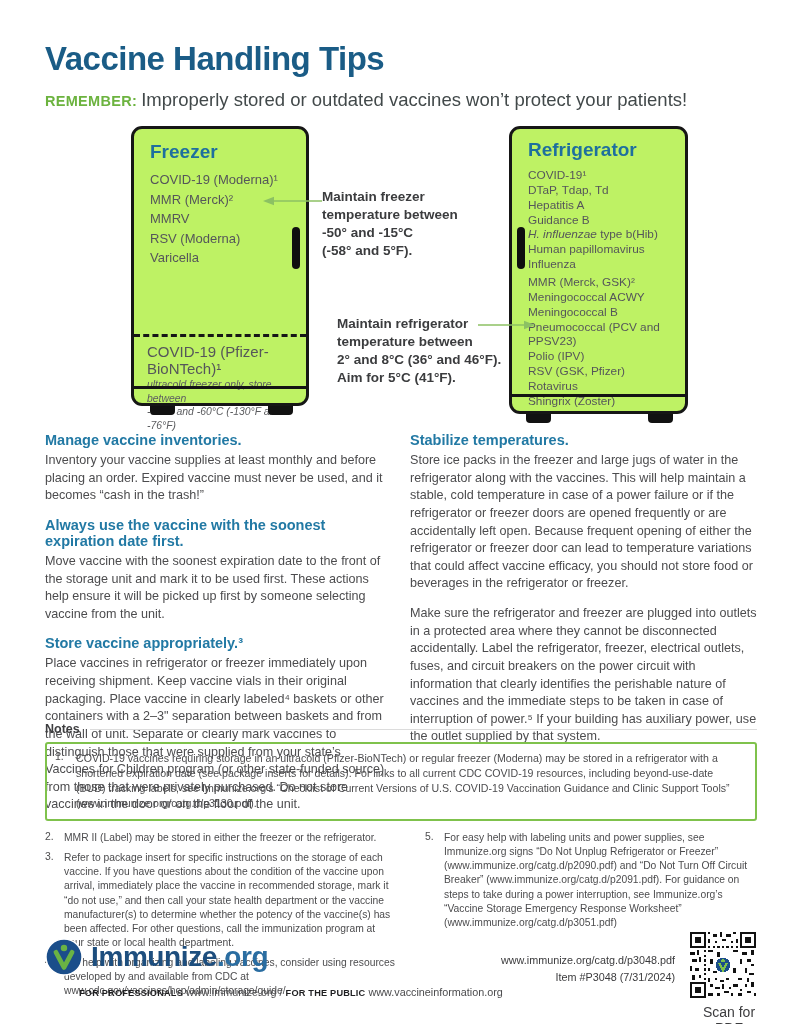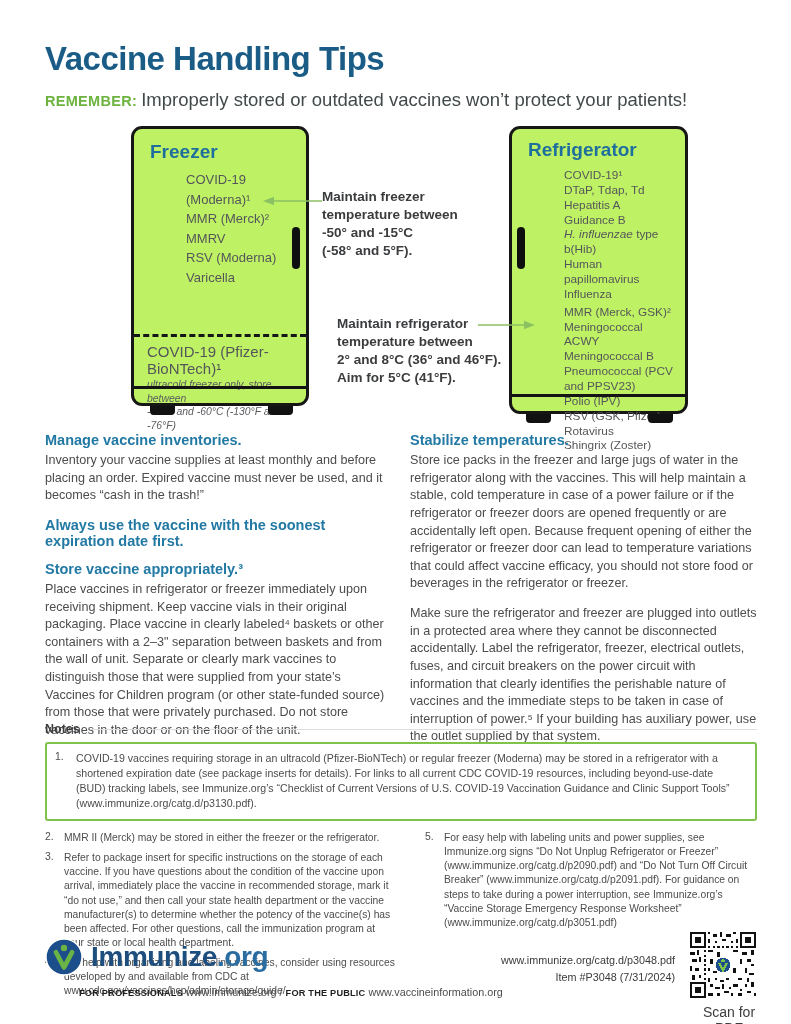--- a/index.html
+++ b/index.html
@@ -20,21 +20,21 @@
   .remember .lbl { font-size:14.5px; font-weight:700; color:#6cb33f; letter-spacing:0.3px; margin-right:4px; }
 
   
   .diagram { left:0; top:118px; width:791px; height:318px; }
   .appliance {
     position:absolute; background:#bef264; border:3px solid #161616; border-radius:11px;
   }
   .freezer { left:131px; top:8px; width:178px; height:280px; padding:12px 14px 0 16px; }
   .fridge  { left:509px; top:8px; width:179px; height:288px; padding:10px 10px 16px 16px; }
   .appl-title { font-size:19px; font-weight:700; color:#1e6f9e; margin-bottom:7px; }
-  .appl-list { list-style:none;margin-left:36px; }
+  .appl-list { list-style:none; }
   .freezer .appl-list li { font-size:13px; line-height:1.5; color:#55565a; }
   .fridge  .appl-list li { font-size:11.8px; line-height:1.26; color:#55565a; }
   .fridge  .appl-list li:nth-child(8) { margin-top:3px; }
   .it { font-style:italic; }
   .handle { position:absolute; width:8px; height:42px; background:#0f0f0f; border-radius:6px; }
   .handle.right { right:6px; top:98px; }
   .handle.left  { left:5px;  top:98px; }
   .freezer-lower {
     position:absolute; left:0; right:0; top:205px;
     border-top:3px dashed #161616; padding:6px 10px 0 13px;
@@ -162,20 +162,21 @@
   </div>
 
   <div class="abs columns">
     <div class="col">
       <div class="section">
         <div class="sec-head">Manage vaccine inventories.</div>
         <div class="sec-body">Inventory your vaccine supplies at least monthly and before placing an order. Expired vaccine must never be used, and it becomes “cash in the trash!”</div>
       </div>
       <div class="section">
         <div class="sec-head">Always use the vaccine with the soonest expiration date first.</div>
+        <div class="sec-body">Move vaccine with the soonest expiration date to the front of the storage unit and mark it to be used first. These actions help ensure it will be picked up first by someone selecting vaccine from the unit.</div>
       </div>
       <div class="section">
         <div class="sec-head">Store vaccine appropriately.³</div>
         <div class="sec-body">Place vaccines in refrigerator or freezer immediately upon receiving shipment. Keep vaccine vials in their original packaging. Place vaccine in clearly labeled⁴ baskets or other containers with a 2–3" separation between baskets and from the wall of unit. Separate or clearly mark vaccines to distinguish those that were supplied from your state’s Vaccines for Children program (or other state-funded source) from those that were privately purchased. Do not store vaccines in the door or on the floor of the unit.</div>
       </div>
     </div>
     <div class="col">
       <div class="section">
         <div class="sec-head">Stabilize temperatures.</div>
         <div class="sec-body">Store ice packs in the freezer and large jugs of water in the refrigerator along with the vaccines. This will help maintain a stable, cold temperature in case of a power failure or if the refrigerator or freezer doors are opened frequently or are accidentally left open. Because frequent opening of either the refrigerator or freezer door can lead to temperature variations that could affect vaccine efficacy, you should not store food or beverages in the refrigerator or freezer.</div>
@@ -192,21 +193,21 @@
       <span class="notes-rule"></span>
     </div>
     <div class="note1-box">
       <span class="fn-num">1.</span>
       <span class="fn-text">COVID-19 vaccines requiring storage in an ultracold (Pfizer-BioNTech) or regular freezer (Moderna) may be stored in a refrigerator with a shortened expiration date (see package inserts for details). For links to all current CDC COVID-19 resources, including beyond-use-date (BUD) tracking labels, see Immunize.org’s “Checklist of Current Versions of U.S. COVID-19 Vaccination Guidance and Clinic Support Tools” (www.immunize.org/catg.d/p3130.pdf).</span>
     </div>
     <div class="fn-cols">
       <div class="fn-col-l">
         <div class="fn-item">
           <span class="fn-num">2.</span>
-          <span class="fn-text">MMR II (Merck) may be stored in either the freezer or the refrigerator.</span>
+          <span class="fn-text">MMR II (Label) may be stored in either the freezer or the refrigerator.</span>
         </div>
         <div class="fn-item">
           <span class="fn-num">3.</span>
           <span class="fn-text">Refer to package insert for specific instructions on the storage of each vaccine. If you have questions about the condition of the vaccine upon arrival, immediately place the vaccine in recommended storage, mark it “do not use,” and then call your state health department or the vaccine manufacturer(s) to determine whether the potency of the vaccine(s) has been affected. For other questions, call the immunization program at your state or local health department.</span>
         </div>
         <div class="fn-item">
           <span class="fn-num">4.</span>
           <span class="fn-text">For help with organizing and labeling vaccines, consider using resources developed by and available from CDC at www.cdc.gov/vaccines/hcp/admin/storage/guide/</span>
         </div>
       </div>

